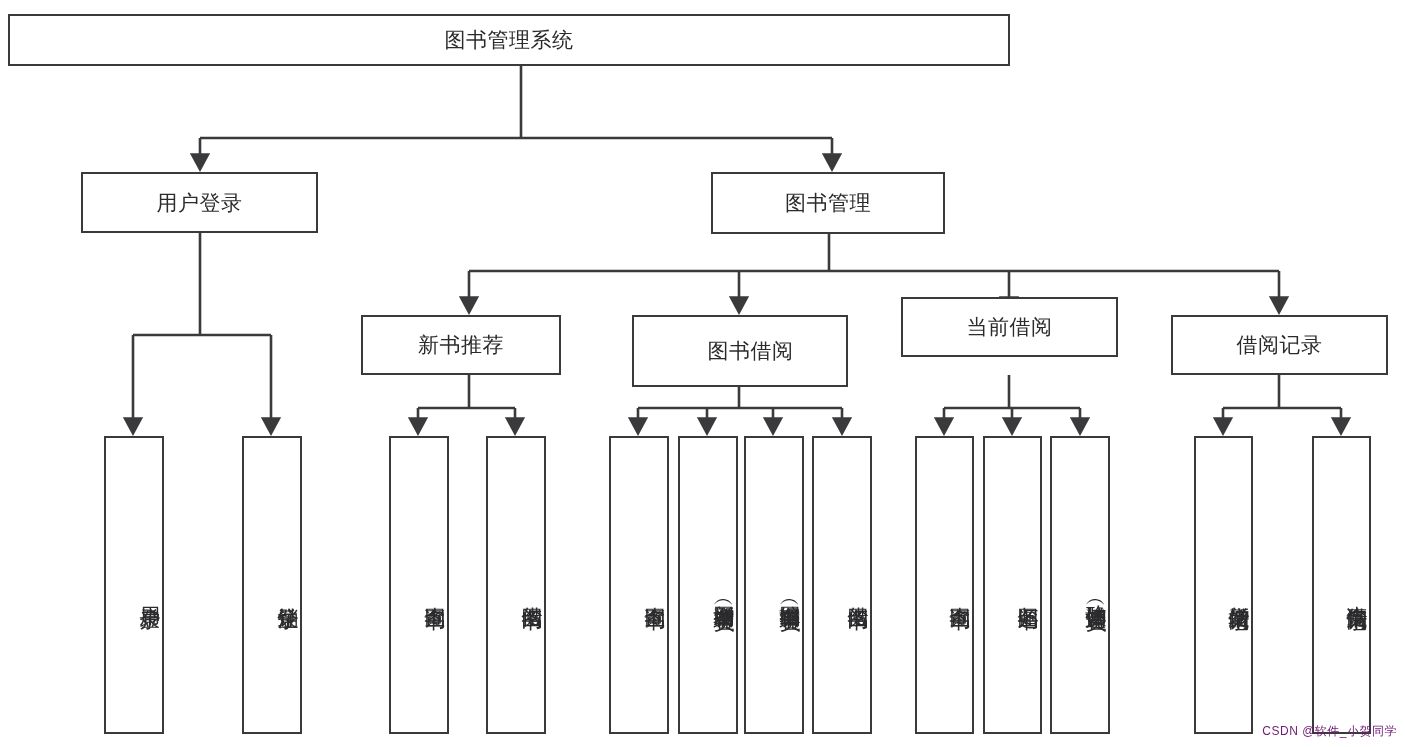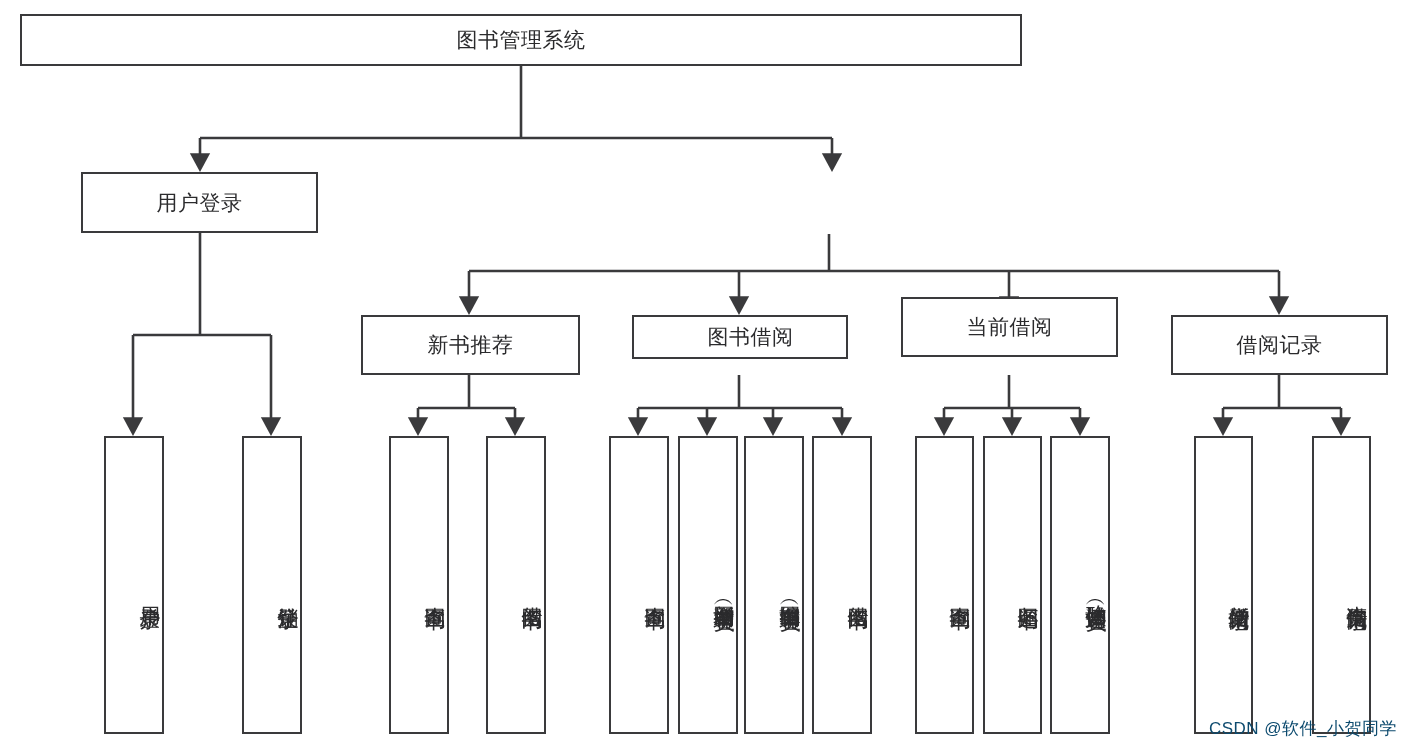--- a/index.html
+++ b/index.html
@@ -58,22 +58,22 @@
   }
   .node-v .vlabel {
     writing-mode: vertical-rl;
     text-orientation: upright;
     display: block;
   }
   #watermark {
     position: absolute;
     right: 8px;
     bottom: 7px;
-    font-size: 17px;
-    color: #0c4a6e;
+    font-size: 12px;
+    color: #701a75;
     letter-spacing: 0.5px;
     white-space: nowrap;
     z-index: 3;
     pointer-events: none;
   }
 </style>
 </head>
 <body>
 
 <div id="diagram-root">
@@ -121,32 +121,35 @@
       <path d="M1012,408 L1012,426" marker-end="url(#arrow)"></path>
       <path d="M1080,408 L1080,426" marker-end="url(#arrow)"></path>
 
       <path d="M1279,375 L1279,408"></path>
       <path d="M1223,408 L1341,408"></path>
       <path d="M1223,408 L1223,426" marker-end="url(#arrow)"></path>
       <path d="M1341,408 L1341,426" marker-end="url(#arrow)"></path>
     </g>
   </svg>
 
-  <div class="node node-h node-root" style="left:20px; top:14px; width:1002px; height:52px;">
+  <div class="node node-h node-root" style="left:8px; top:14px; width:1002px; height:52px;">
     <span>图书管理系统</span>
   </div>
 
   <div class="node node-h" style="left:81px; top:172px; width:237px; height:61px;">
     <span>用户登录</span>
   </div>
-
-  <div class="node node-h" style="left:361px; top:315px; width:219px; height:60px;">
+  <div class="node node-h" style="left:711px; top:172px; width:234px; height:62px;">
+    <span>图书管理</span>
+  </div>
+
+  <div class="node node-h" style="left:361px; top:315px; width:200px; height:60px;">
     <span>新书推荐</span>
   </div>
-  <div class="node node-h" style="left:632px; top:315px; width:216px; height:44px;padding-left:21px;">
+  <div class="node node-h" style="left:632px; top:315px; width:216px; height:72px;padding-left:21px;">
     <span>图书借阅</span>
   </div>
   <div class="node node-h" style="left:901px; top:297px; width:217px; height:60px;">
     <span>当前借阅</span>
   </div>
   <div class="node node-h" style="left:1171px; top:315px; width:217px; height:60px;align-items:center;">
     <span>借阅记录</span>
   </div>
 
   <div class="node node-v" style="left:104px; top:436px; width:60px; height:298px;">

